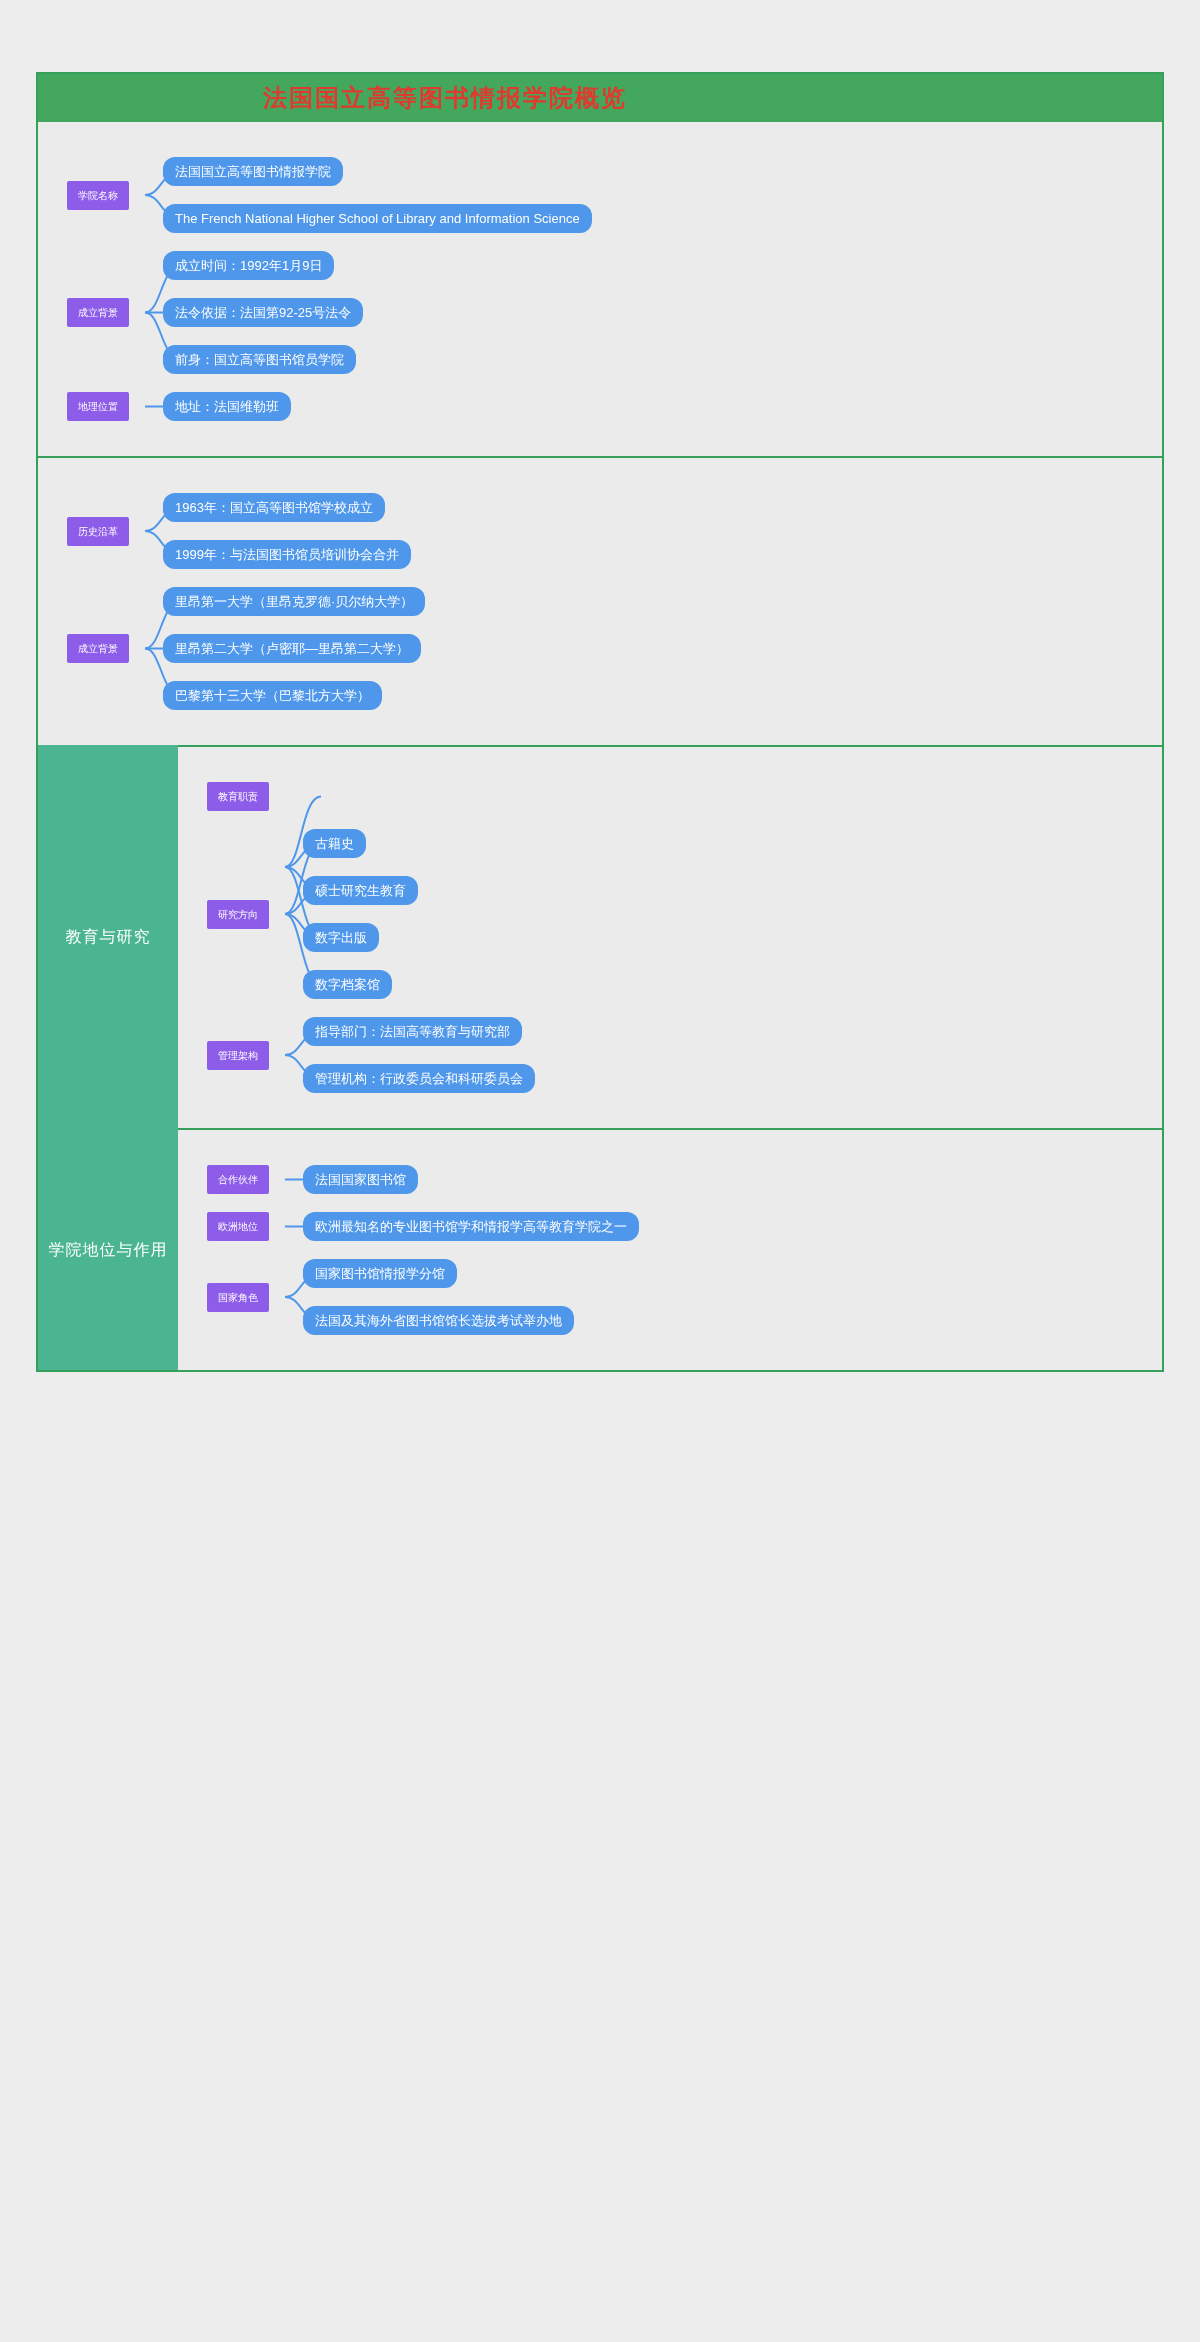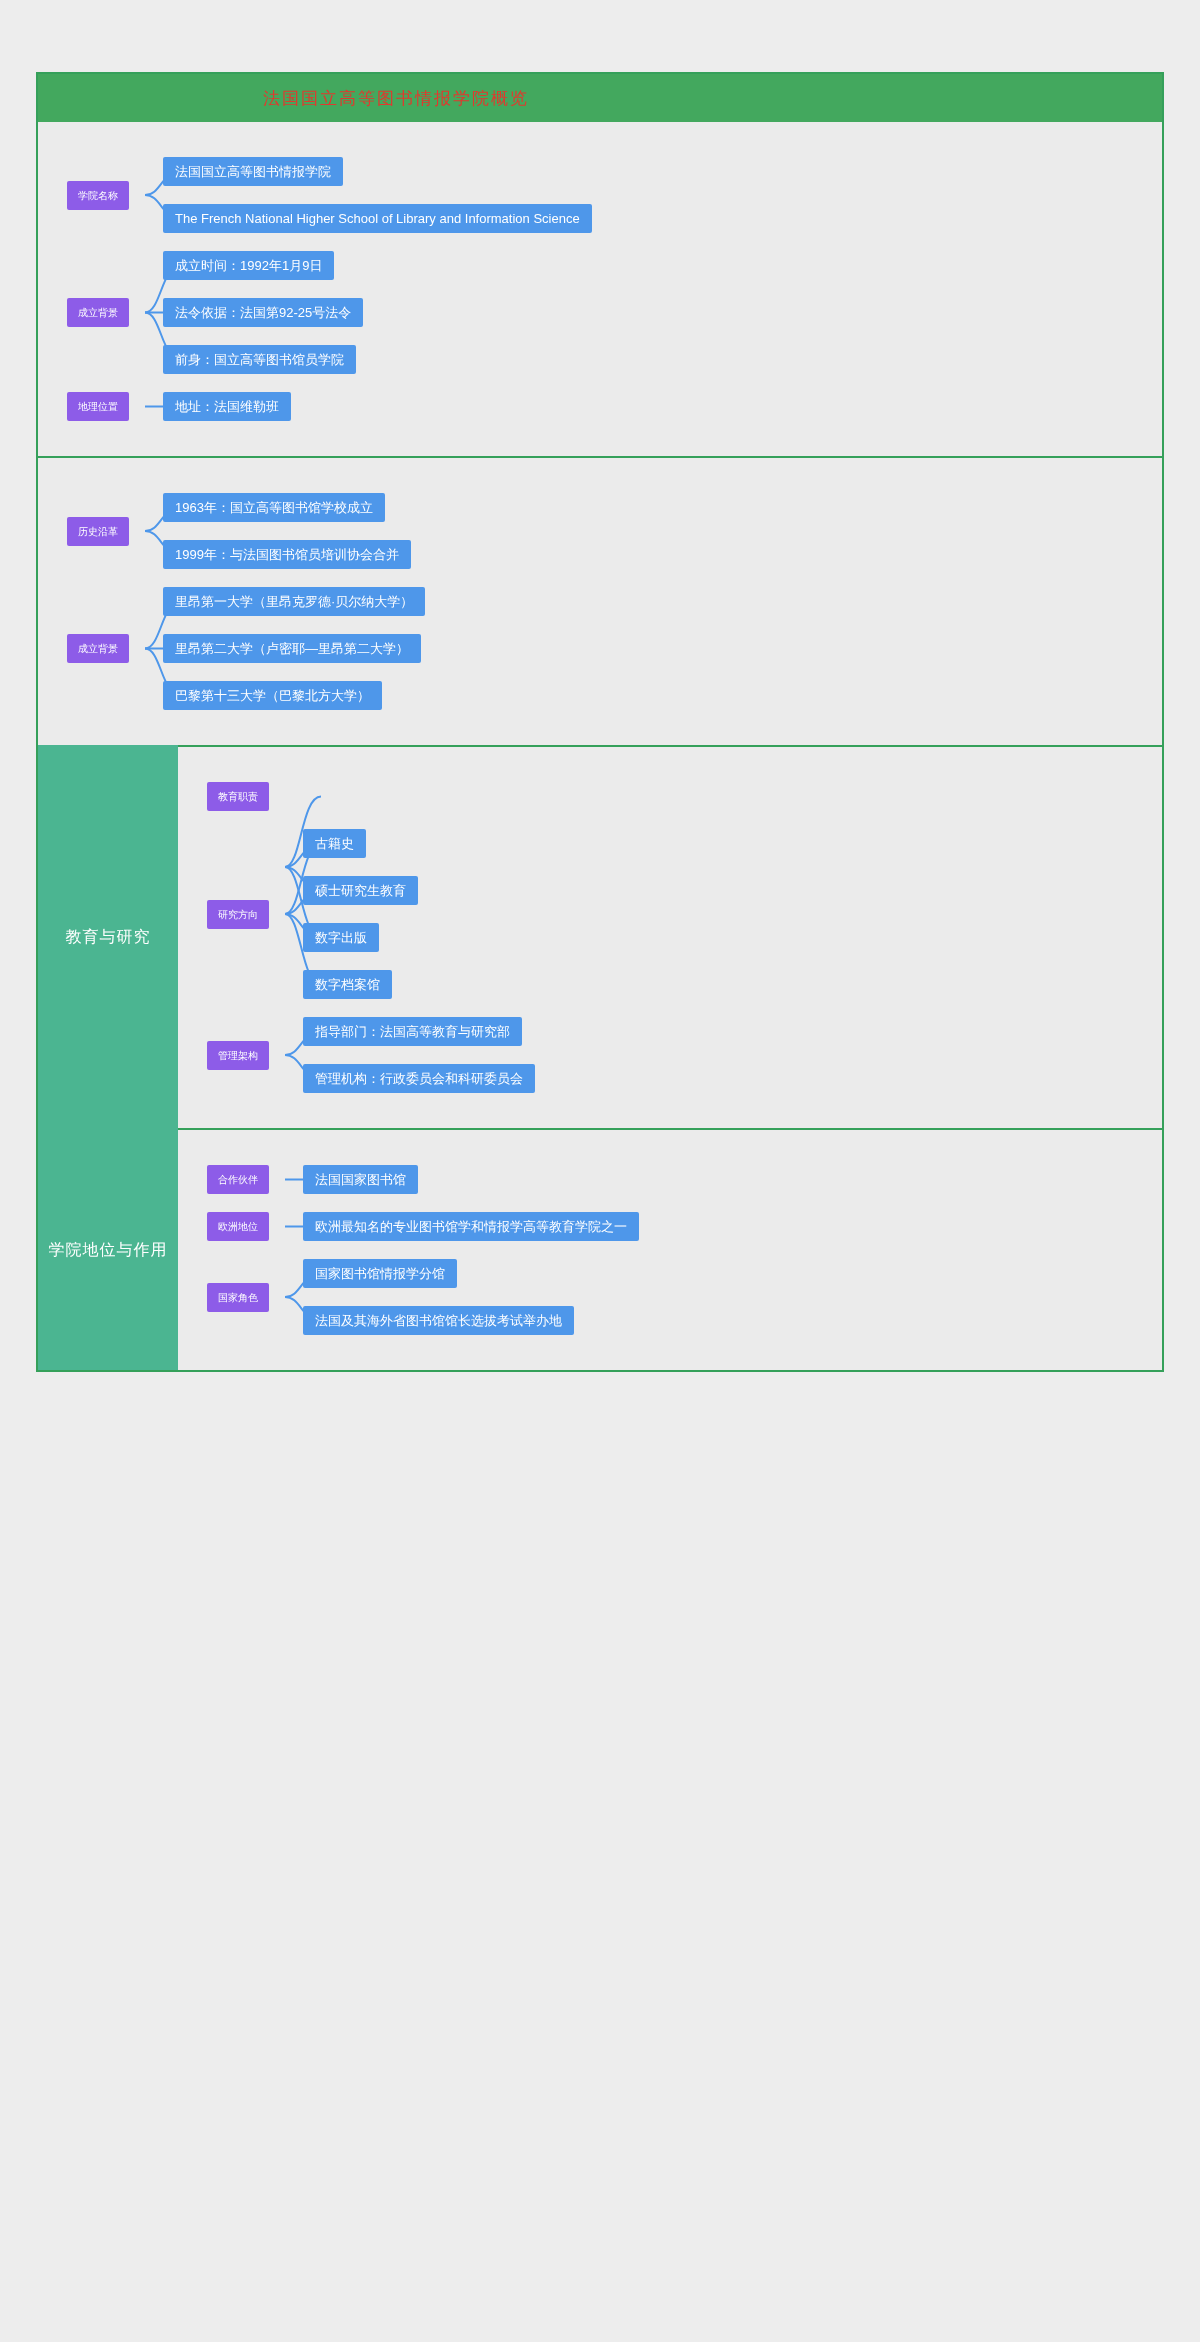--- a/index.html
+++ b/index.html
@@ -20,22 +20,22 @@
   .mm-header {
     height: 48px;
     background: var(--header-bg, #43a85e);
     display: flex;
     align-items: center;
     justify-content: flex-start;
     padding-left: 225px;
   }
   .mm-title {
     color: var(--title, #e0392e);
-    font-size: 17px;
-    font-weight: normal;
+    font-size: 24px;
+    font-weight: bold;
     letter-spacing: 2px;
     white-space: nowrap;
   }
   .section { display: flex; align-items: stretch; }
   .section + .section > .section-content { border-top: 2px solid var(--border, #35a05a); }
   .section + .section > .section-label-cell { border-top: 2px solid var(--sidebar-bg, #4bb591); }
   .section-label-cell {
     flex: 0 0 140px;
     width: 140px;
     background: var(--sidebar-bg, #4bb591);
@@ -86,20 +86,21 @@
     margin-left: 34px;
     display: flex;
     flex-direction: column;
     gap: 18px;
     align-items: flex-start;
   }
   .subtopic {
     background: var(--subtopic-bg, #4e97ea);
     font-size: 13px;
     padding: 6px 12px;
+    border-radius: 12px;
   }
 </style>
 </head>
 <body>
 
 <div class="mindmap">
   <div class="mm-header">
     <span class="mm-title">法国国立高等图书情报学院概览</span>
   </div>
   <div class="mm-body">

